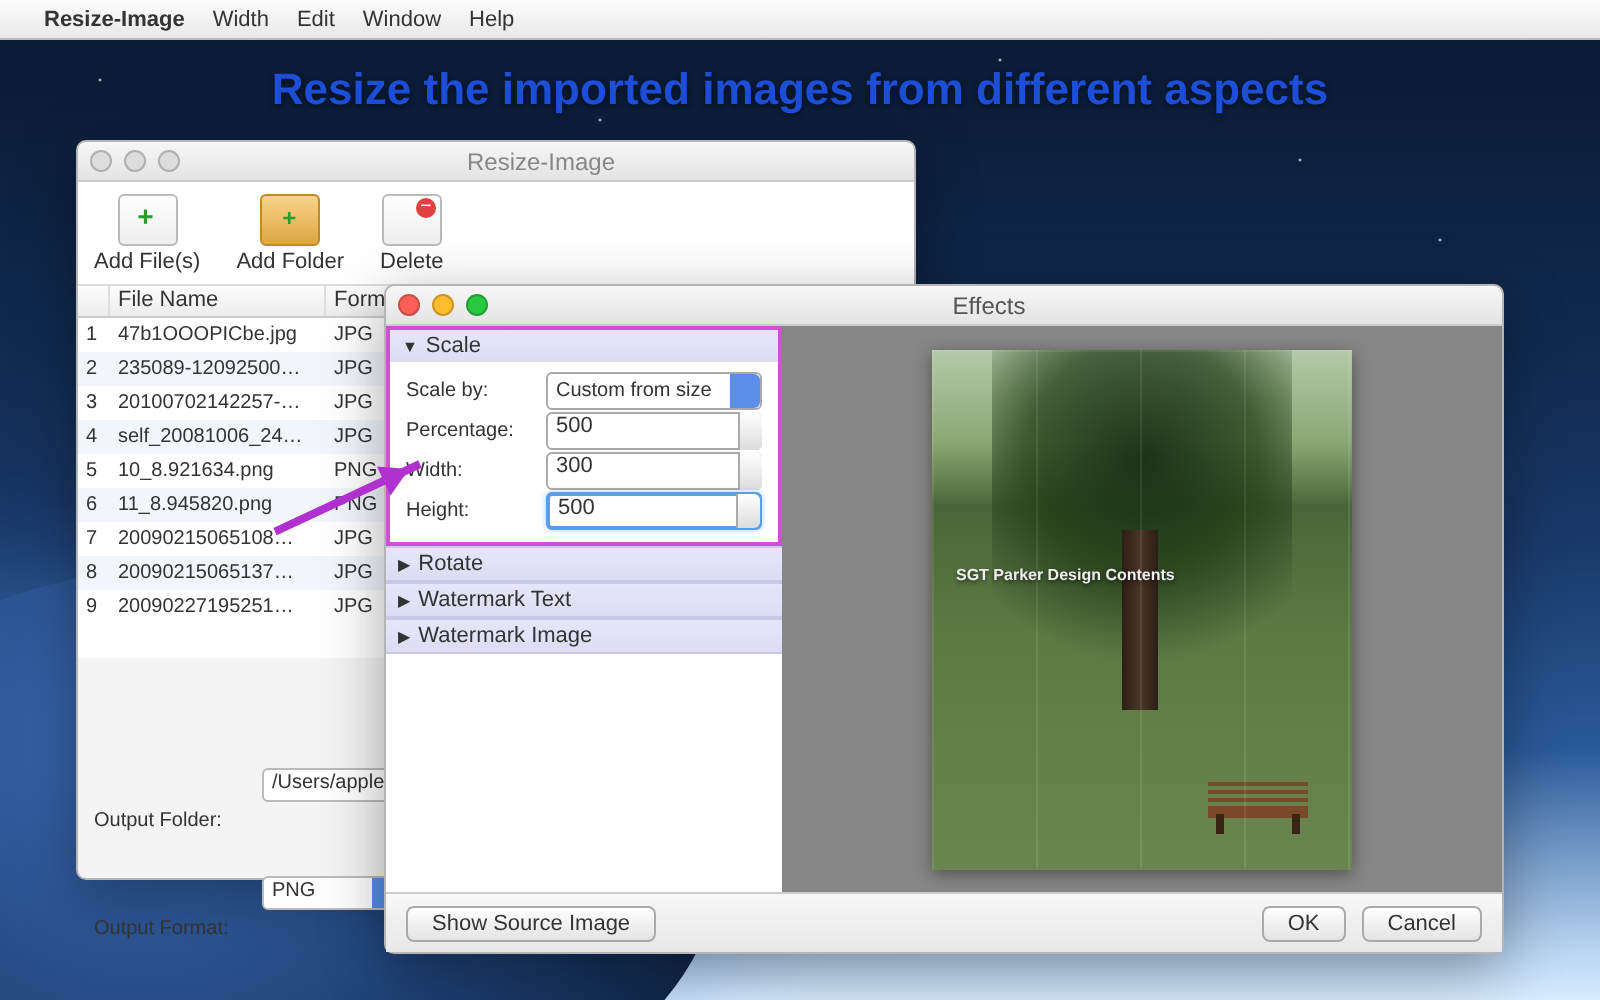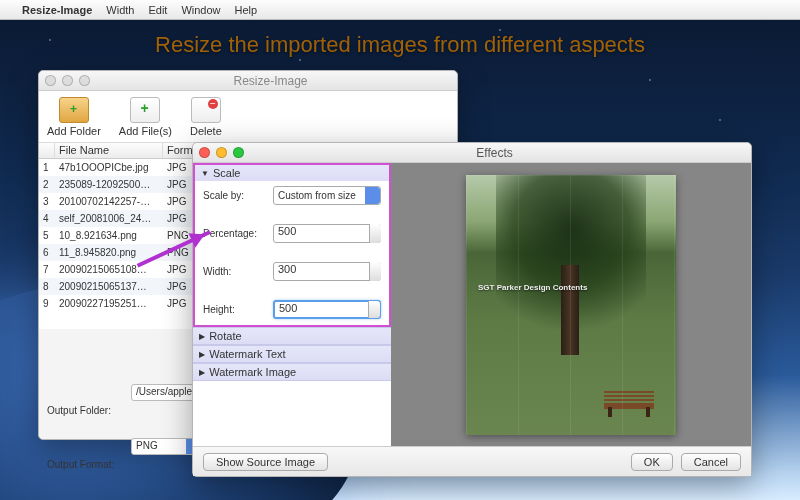--- a/index.html
+++ b/index.html
@@ -1,21 +1,21 @@
 <!DOCTYPE html>
 <html><head>
 <meta charset="utf-8">
 <style>
 *{margin:0;padding:0;box-sizing:border-box;font-family:-apple-system,"Helvetica Neue",Arial,sans-serif;font-size:11px;color:#333;}
 body{width:800px;height:500px;overflow:hidden;background:linear-gradient(180deg,#0a1830 0%,#102a50 35%,#1a3a6a 55%,#2a5a9a 75%,#b8d4f0 95%,#d8ecff 100%);position:relative;}
 .starfield{position:absolute;inset:0;background-image:radial-gradient(1px 1px at 50px 40px,#fff,transparent),radial-gradient(1px 1px at 150px 90px,#fff,transparent),radial-gradient(1px 1px at 300px 60px,#fff,transparent),radial-gradient(1px 1px at 500px 30px,#fff,transparent),radial-gradient(1px 1px at 650px 80px,#fff,transparent),radial-gradient(1px 1px at 720px 120px,#fff,transparent),radial-gradient(1px 1px at 80px 150px,#fff,transparent);}
 .planet{position:absolute;left:-120px;bottom:-80px;width:480px;height:300px;border-radius:50%;background:radial-gradient(circle at 40% 30%,#3a6bb5,#1a3a6a 60%,#0a1830);box-shadow:0 0 60px rgba(100,160,255,.3);}
 .menubar{position:absolute;top:0;left:0;right:0;height:20px;background:linear-gradient(#fdfdfd,#e8e8e8);border-bottom:1px solid #bbb;display:flex;align-items:center;padding:0 8px;gap:14px;font-size:12px;}
 .menubar .apple{font-size:13px;}
-.caption{position:absolute;top:32px;left:0;right:0;text-align:center;color:#a16207;font-size:22px;font-weight:400;text-shadow:0 1px 3px rgba(0,0,0,.5);}
+.caption{position:absolute;top:32px;left:0;right:0;text-align:center;color:#1d4ed8;font-size:22px;font-weight:700;text-shadow:0 1px 3px rgba(0,0,0,.5);}
 .win{position:absolute;background:#f4f4f4;border:1px solid #b5b5b5;border-radius:5px;box-shadow:0 8px 30px rgba(0,0,0,.35);}
 .titlebar{height:20px;background:linear-gradient(#f7f7f7,#e4e4e4);border-bottom:1px solid #ccc;border-radius:5px 5px 0 0;display:flex;align-items:center;padding:0 6px;}
 .lights{display:flex;gap:6px;}
 .light{width:11px;height:11px;border-radius:50%;border:0.5px solid rgba(0,0,0,.2);}
 .red{background:#ff5f57;} .yellow{background:#febc2e;} .green{background:#28c840;}
 .grey{background:#ddd;}
 .title{flex:1;text-align:center;color:#888;font-size:12px;}
 .mainwin{left:38px;top:70px;width:420px;height:370px;}
 .toolbar{height:52px;background:#fff;border-bottom:1px solid #ddd;display:flex;align-items:center;padding:4px 8px;gap:18px;}
 .tbtn{display:flex;flex-direction:column;align-items:center;gap:2px;font-size:10px;cursor:pointer;}
@@ -37,21 +37,21 @@
 .footerrow label{font-size:10px;width:78px;margin-top:37px;}
 .field{background:#fff;border:1px solid #bbb;border-radius:3px;padding:1px 4px;font-size:10px;height:17px;width:90px;}
 .select{position:relative;}
 .select::after{content:"";position:absolute;right:0;top:0;width:14px;height:100%;background:#5a8ee8;border-radius:0 3px 3px 0;}
 .fxwin{left:192px;top:142px;width:560px;height:335px;}
 .fxwin .titlebar .title{color:#555;}
 .fxbody{display:flex;height:calc(100% - 20px - 30px);}
 .fxleft{width:198px;background:#fff;}
 .section{background:linear-gradient(#e6e6fa,#dcdcf5);border-top:1px solid #c8c8e8;border-bottom:1px solid #c8c8e8;padding:2px 6px;font-size:11px;display:flex;align-items:center;gap:4px;cursor:pointer;}
 .section .tri{font-size:8px;}
-.scalepanel{padding:6px 8px;display:flex;flex-direction:column;gap:19px;border:2px solid #d150d1;border-top:none;margin:-1px 0 0 0;}
+.scalepanel{padding:6px 8px;display:flex;flex-direction:column;gap:1px;border:2px solid #d150d1;border-top:none;margin:-1px 0 0 0;}
 .scalepanel .prow{display:flex;align-items:center;gap:6px;}
 .scalepanel label{width:64px;font-size:10px;}
 .numfield{flex:1;background:#fff;border:1px solid #aaa;border-radius:3px;height:19px;padding:0 4px;font-size:10px;position:relative;}
 .numfield.focus{border:2px solid #5a9eea;box-shadow:0 0 3px rgba(90,158,234,.5);}
 .stepper{position:absolute;right:-1px;top:-1px;bottom:-1px;width:12px;background:linear-gradient(#fff,#ddd);border-left:1px solid #aaa;border-radius:0 3px 3px 0;}
 .dropdown{flex:1;background:#fff;border:1px solid #aaa;border-radius:3px;height:19px;padding:0 4px;font-size:10px;display:flex;align-items:center;position:relative;}
 .dropdown::after{content:"";position:absolute;right:0;top:0;width:15px;height:100%;background:#5a8ee8;border-radius:0 3px 3px 0;}
 .fxright{flex:1;background:#868686;display:flex;align-items:center;justify-content:center;padding:10px;}
 .preview{width:210px;height:260px;background:linear-gradient(180deg,#b5c9a9 0%,#8ba673 18%,#4a6638 30%,#5d7a45 55%,#6a8550 100%);position:relative;box-shadow:0 2px 8px rgba(0,0,0,.4);overflow:hidden;}
 .preview .tree{position:absolute;top:0;left:30px;width:150px;height:180px;background:radial-gradient(circle at 50% 30%,rgba(20,40,15,.9),rgba(30,55,20,.7) 40%,transparent 70%);}
@@ -90,26 +90,26 @@
   <div class="titlebar">
     <div class="lights">
       <div class="light grey"></div>
       <div class="light grey"></div>
       <div class="light grey"></div>
     </div>
     <div class="title">Resize-Image</div>
   </div>
   <div class="toolbar">
     <div class="tbtn">
+        <div class="ticon i-addfile"></div>
+        <span>Add File(s)</span>
+      </div>
+    <div class="tbtn">
         <div class="ticon i-addfolder"></div>
         <span>Add Folder</span>
-      </div>
-    <div class="tbtn">
-        <div class="ticon i-addfile"></div>
-        <span>Add File(s)</span>
       </div>
     <div class="tbtn">
         <div class="ticon i-delete"></div>
         <span>Delete</span>
       </div>
   </div>
   <div class="tblhead">
     <div class="th" style="width:16px"></div>
     <div class="th" style="width:108px">File Name</div>
     <div class="th" style="width:42px">Format</div>

